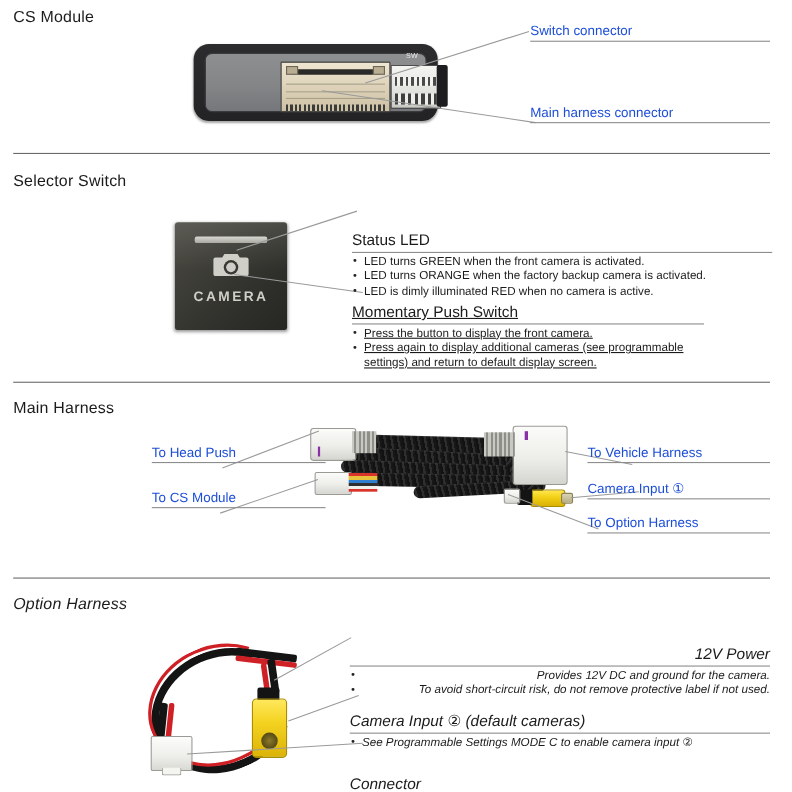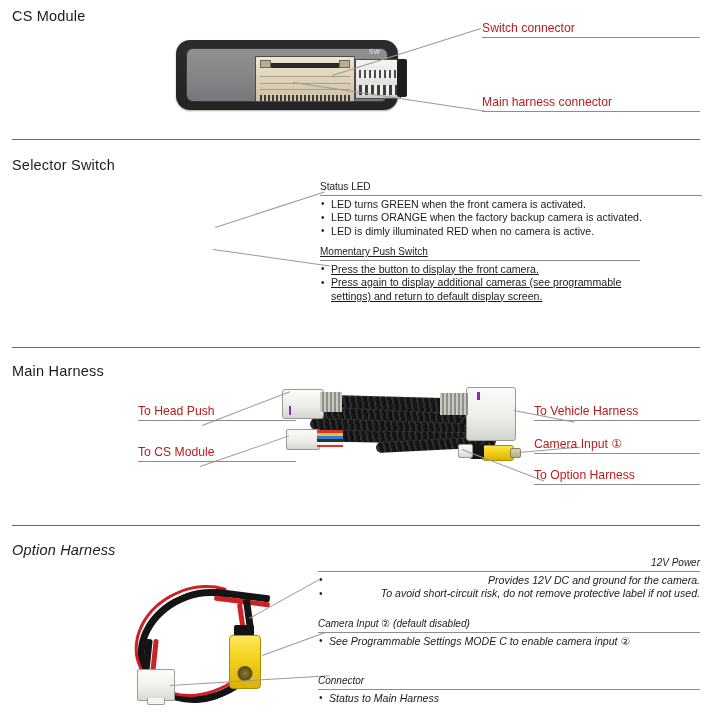--- a/index.html
+++ b/index.html
@@ -18,37 +18,37 @@
   .section{position:absolute;left:0;width:720px;}
   .divider{position:absolute;left:12px;width:688px;height:1px;background:#6a6a6a;}
   .sec-title{
     position:absolute;left:12px;
     font-size:14.5px;letter-spacing:.2px;color:#1b1b1b;white-space:nowrap;
   }
 
   
   .callout{position:absolute;}
   .callout-head{
-    font-size:10px;color:#1b1b1b;white-space:nowrap;
-    padding-bottom:1px;line-height:1.25;
+    font-size:14px;color:#1b1b1b;white-space:nowrap;
+    padding-bottom:1px;line-height:1.25;margin-top:29px;
   }
   .callout-rule{height:1px;background:#8d8d8d;width:100%;}
   .bullets{margin:2px 0 0 0;padding:0;list-style:none;}
   .bullets li{
     font-size:10.6px;line-height:13.6px;color:#1b1b1b;
     padding-left:11px;position:relative;white-space:nowrap;
   }
   .bullets li.wrap{white-space:normal;}
   .bullets li::before{
     content:"\2022";position:absolute;left:1px;top:-0.5px;font-size:10px;color:#222;
   }
 
   
   .lbl{position:absolute;}
-  .lbl .t{font-size:12.2px;white-space:nowrap;color:#b91c1c;line-height:1.3;}
+  .lbl .t{font-size:12.2px;white-space:nowrap;color:#1d4ed8;line-height:1.3;}
   .lbl .r{height:1px;background:#8d8d8d;width:100%;}
   .lbl.right{text-align:left;}
 
   
   .leader{position:absolute;transform-origin:0 0;height:1px;background:#9a9a9a;}
 
   
   .cs-module{
     position:absolute;
     background:linear-gradient(180deg,#2c2c2e 0%,#232325 100%);
@@ -235,20 +235,30 @@
       <div class="t">Main harness connector</div>
       <div class="r"></div>
     </div>
   </div>
 
   <div class="divider" style="top:139px;"></div>
 
   <div class="section" style="top:139px;height:200px;">
     <div class="sec-title" style="top:18px;">Selector Switch</div>
 
+    <div class="sel-switch" style="left:159px;top:63px;width:102px;height:98px;">
+      <div class="gloss"></div>
+      <div class="led"></div>
+      <svg class="camicon" viewBox="0 0 34 26">
+        <path d="M11 3 h12 l2 3 h6 a2 2 0 0 1 2 2 v13 a2 2 0 0 1 -2 2 h-28 a2 2 0 0 1 -2 -2 v-13 a2 2 0 0 1 2 -2 h6 z" fill="#cfcfc8"></path>
+        <circle cx="17" cy="15" r="6.6" fill="#3a3a34"></circle>
+        <circle cx="17" cy="15" r="4.4" fill="#cfcfc8"></circle>
+      </svg>
+      <div class="camlabel">CAMERA</div>
+    </div>
 
     <div class="leader" style="left:215px;top:88px;width:115px;transform:rotate(-18deg);"></div>
     <div class="leader" style="left:213px;top:110px;width:118px;transform:rotate(8deg);"></div>
 
     <div class="callout" style="left:320px;top:42px;width:382px;">
       <div class="callout-head">Status LED</div>
       <div class="callout-rule"></div>
       <ul class="bullets">
         <li>LED turns GREEN when the front camera is activated.</li>
         <li>LED turns ORANGE when the factory backup camera is activated.</li>
@@ -365,21 +375,21 @@
     <div class="callout" style="left:318px;top:32px;width:382px;text-align:right;">
       <div class="callout-head">12V Power</div>
       <div class="callout-rule"></div>
       <ul class="bullets">
         <li>Provides 12V DC and ground for the camera.</li>
         <li>To avoid short-circuit risk, do not remove protective label if not used.</li>
       </ul>
     </div>
 
     <div class="callout" style="left:318px;top:93px;width:382px;">
-      <div class="callout-head">Camera Input ② (default disabled)</div>
+      <div class="callout-head">Camera Input ② (default cameras)</div>
       <div class="callout-rule"></div>
       <ul class="bullets">
         <li>See Programmable Settings MODE C to enable camera input ②</li>
       </ul>
     </div>
 
     <div class="callout" style="left:318px;top:150px;width:382px;">
       <div class="callout-head">Connector</div>
       <div class="callout-rule"></div>
       <ul class="bullets">

